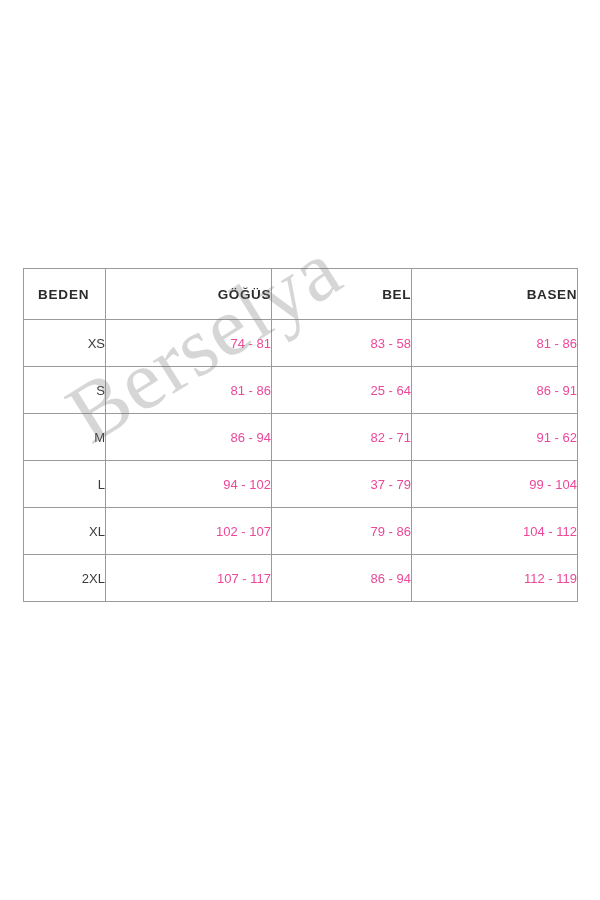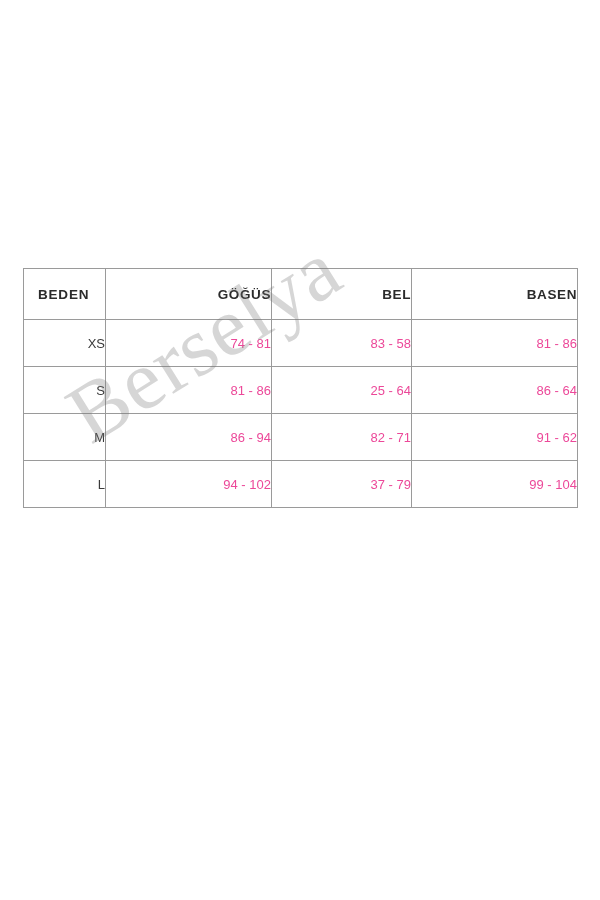--- a/index.html
+++ b/index.html
@@ -129,34 +129,46 @@
         <tr>
           <td class="col-beden">XS</td>
           <td>74 - 81</td>
           <td>83 - 58</td>
           <td>81 - 86</td>
         </tr>
         <tr>
           <td class="col-beden">S</td>
           <td>81 - 86</td>
           <td>25 - 64</td>
-          <td>86 - 64</td>
+          <td>86 - 91</td>
         </tr>
         <tr>
           <td class="col-beden">M</td>
           <td>86 - 94</td>
           <td>82 - 71</td>
           <td>91 - 62</td>
         </tr>
         <tr>
           <td class="col-beden">L</td>
           <td>94 - 102</td>
           <td>37 - 79</td>
           <td>99 - 104</td>
         </tr>
+        <tr>
+          <td class="col-beden">XL</td>
+          <td>102 - 107</td>
+          <td>79 - 86</td>
+          <td>104 - 112</td>
+        </tr>
+        <tr>
+          <td class="col-beden">2XL</td>
+          <td>107 - 117</td>
+          <td>86 - 94</td>
+          <td>112 - 119</td>
+        </tr>
       </tbody>
     </table>
   </div>
 
   <div class="watermark">
     <div class="watermark-text">Berselya</div>
   </div>
 
 </div>
 

